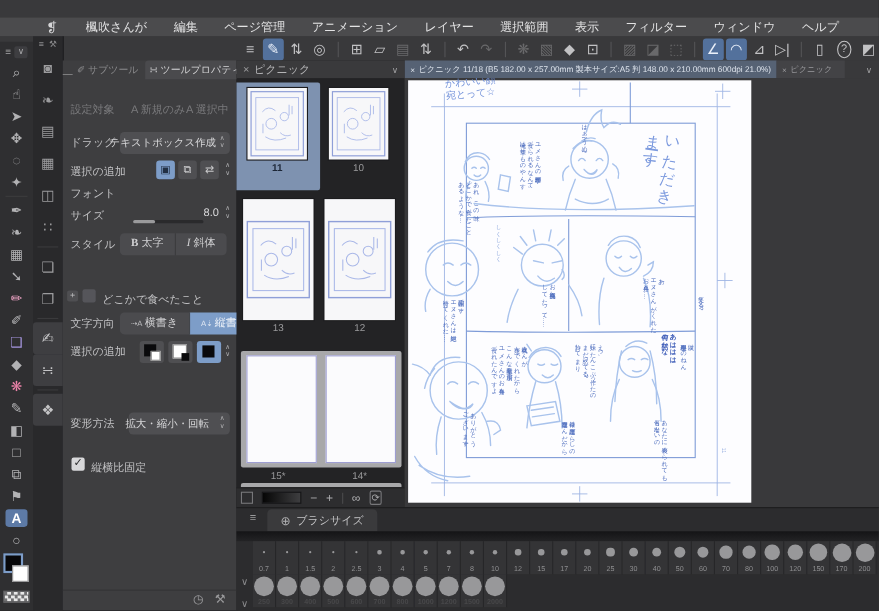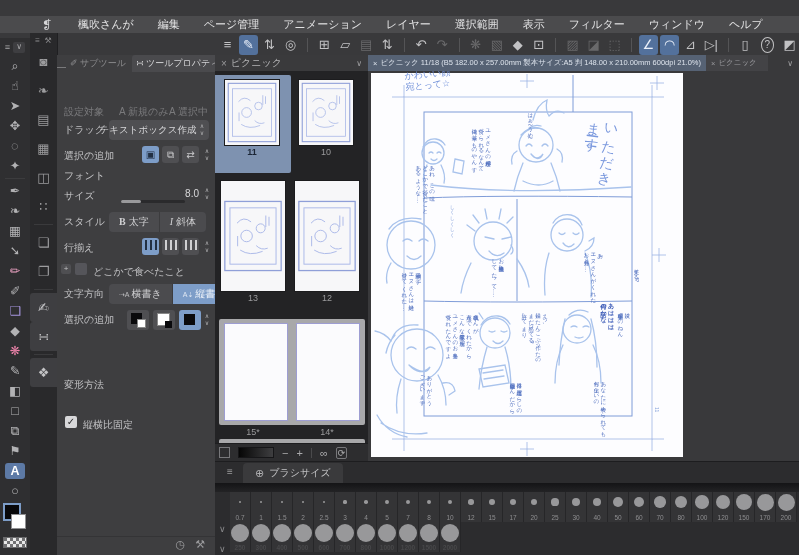--- a/index.html
+++ b/index.html
@@ -263,21 +263,21 @@
       <span class="ptab">
         <span>✐</span>
         <span>サブツール</span>
       </span>
       <span class="ptab on">
         <span>∺</span>
         <span>ツールプロパティ</span>
       </span>
     </div>
 
-    <div class="prow" style="top:47px;height:18px;">
+    <div class="prow" style="top:35px;height:18px;">
       <span class="plabel dim">設定対象</span>
       <span style="position:absolute;left:62px;top:3px;color:#7a7a7c;">A <span>新規のみ</span></span>
       <span style="position:absolute;left:112px;top:3px;color:#7a7a7c;">A <span>選択中</span></span>
     </div>
 
     <div class="prow" style="top:65px;height:22px;">
       <span class="plabel">ドラッグ</span>
       <span class="dropdown" style="left:52px;font-size:9.5px;">
         <span>テキストボックス作成</span>
         <span class="stepper">∧<br>∨</span>
@@ -308,29 +308,20 @@
     </div>
 
     <div class="prow" style="top:157px;height:22px;">
       <span class="plabel">スタイル</span>
       <span class="segbtn" style="left:52px;top:0;">
         <span class="seg first"><b>B</b><span>太字</span></span>
         <span class="seg last"><i>I</i><span>斜体</span></span>
       </span>
     </div>
 
-    <div class="prow" style="top:183px;height:18px;">
-      <span class="plabel">行揃え</span>
-      <span class="iconbtns">
-        <span class="ibtn on"><span class="abar"></span></span>
-        <span class="ibtn"><span class="abar"></span></span>
-        <span class="ibtn"><span class="abar"></span></span>
-      </span>
-      <span class="chev">∧<br>∨</span>
-    </div>
 
     <div class="prow" style="top:207px;height:16px;">
       <span class="plusbox">+</span>
       <span class="checkbox" style="left:18px;"></span>
       <span class="plabel" style="left:36px;">どこかで食べたこと</span>
     </div>
 
     <div class="prow" style="top:229px;height:22px;">
       <span class="plabel">文字方向</span>
       <span class="segbtn" style="left:52px;top:0;">
@@ -352,20 +343,24 @@
         </span>
         <span class="cchip sel">
           <span class="big" style="left:5px;top:4px;background:#0a0a0c;"></span>
         </span>
       </span>
       <span class="chev" style="top:3px;">∧<br>∨</span>
     </div>
 
     <div class="prow" style="top:320px;height:22px;">
       <span class="plabel">変形方法</span>
+      <span class="dropdown" style="left:60px;font-size:9.5px;">
+        <span>拡大・縮小・回転</span>
+        <span class="stepper">∧<br>∨</span>
+      </span>
     </div>
 
     <div class="prow" style="top:360px;height:16px;">
       <span class="checkbox checked">✓</span>
       <span class="plabel" style="left:26px;">縦横比固定</span>
     </div>
 
     <div class="pfoot">
       <span>◷</span>
       <span>⚒</span>

